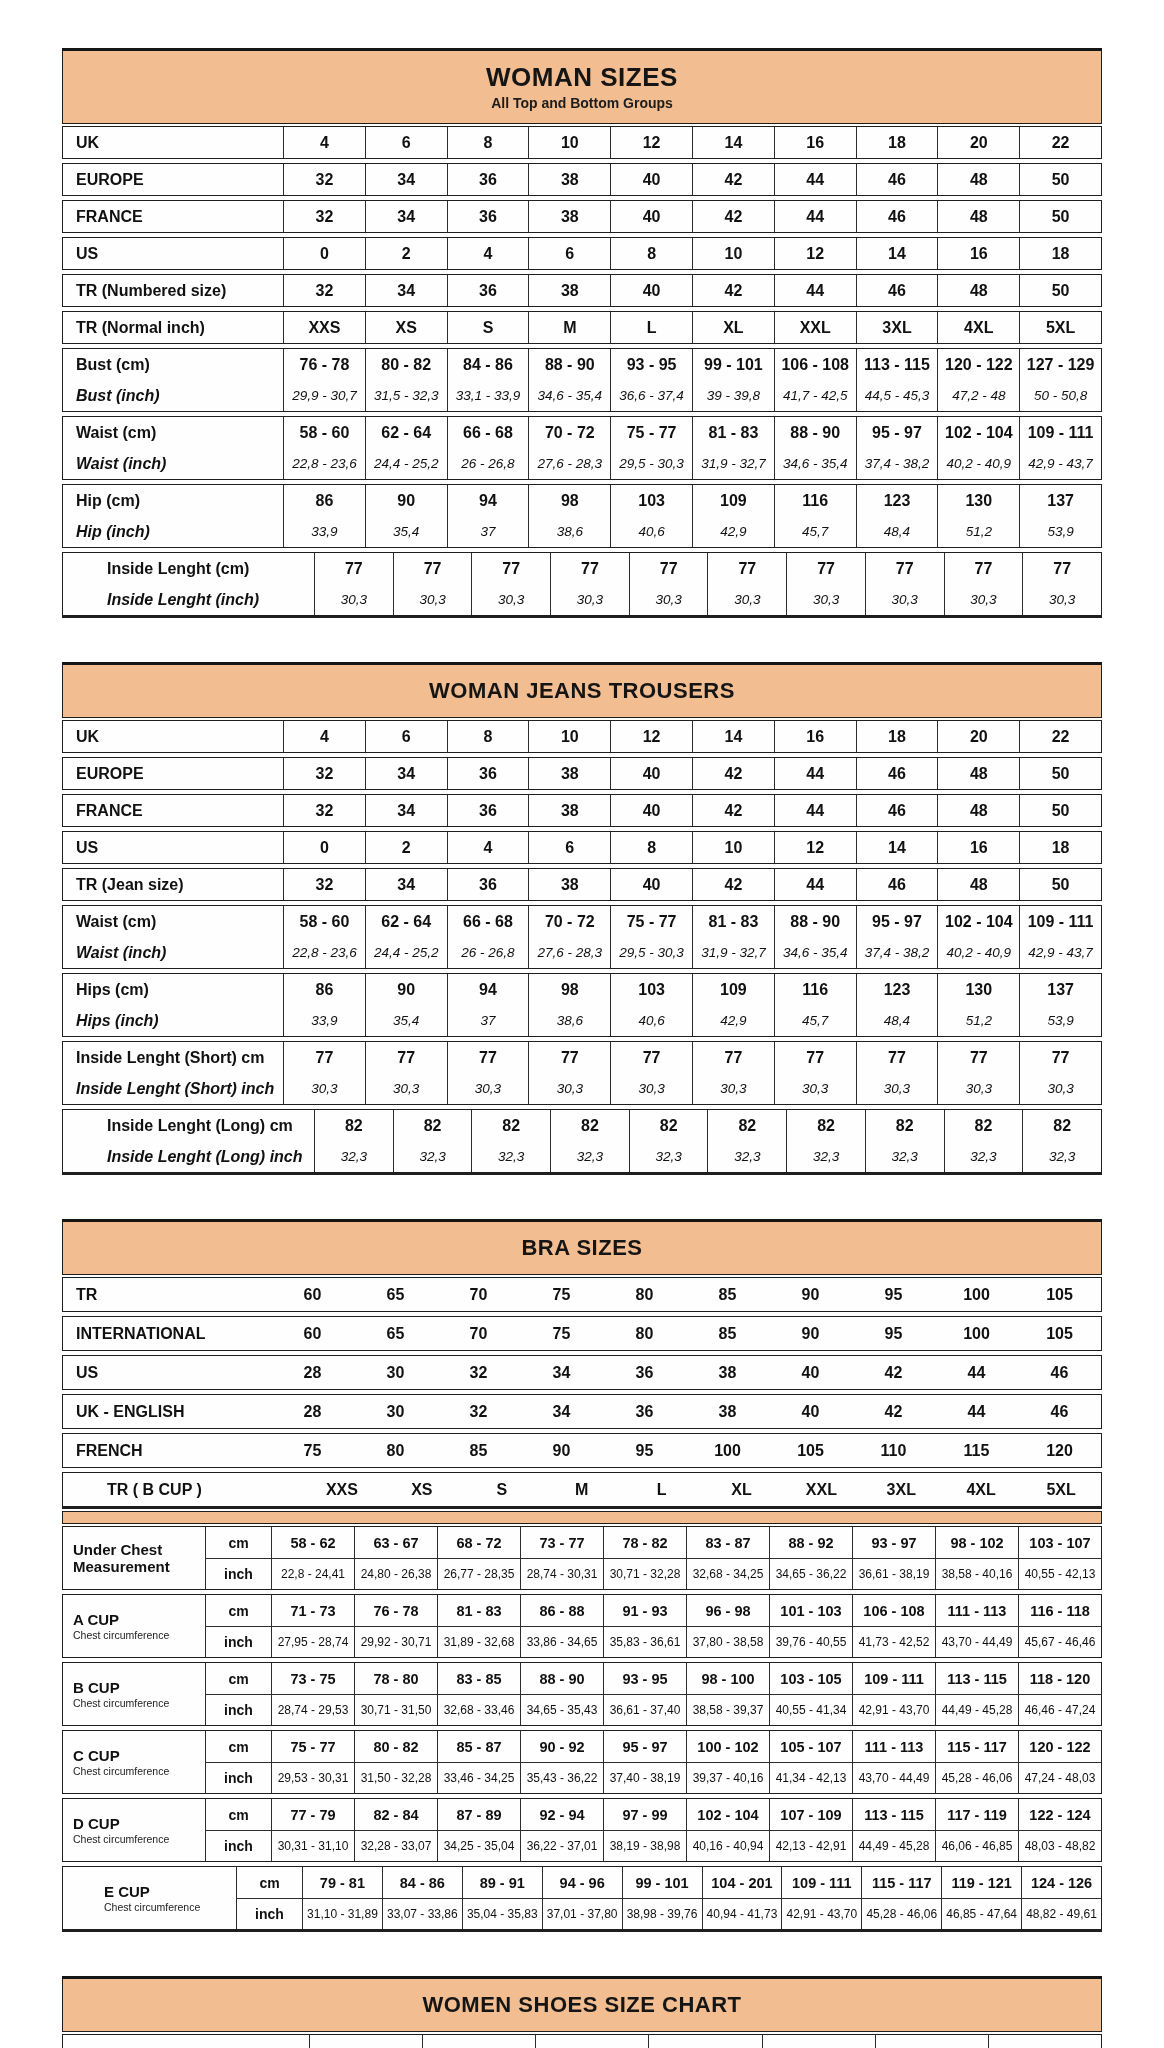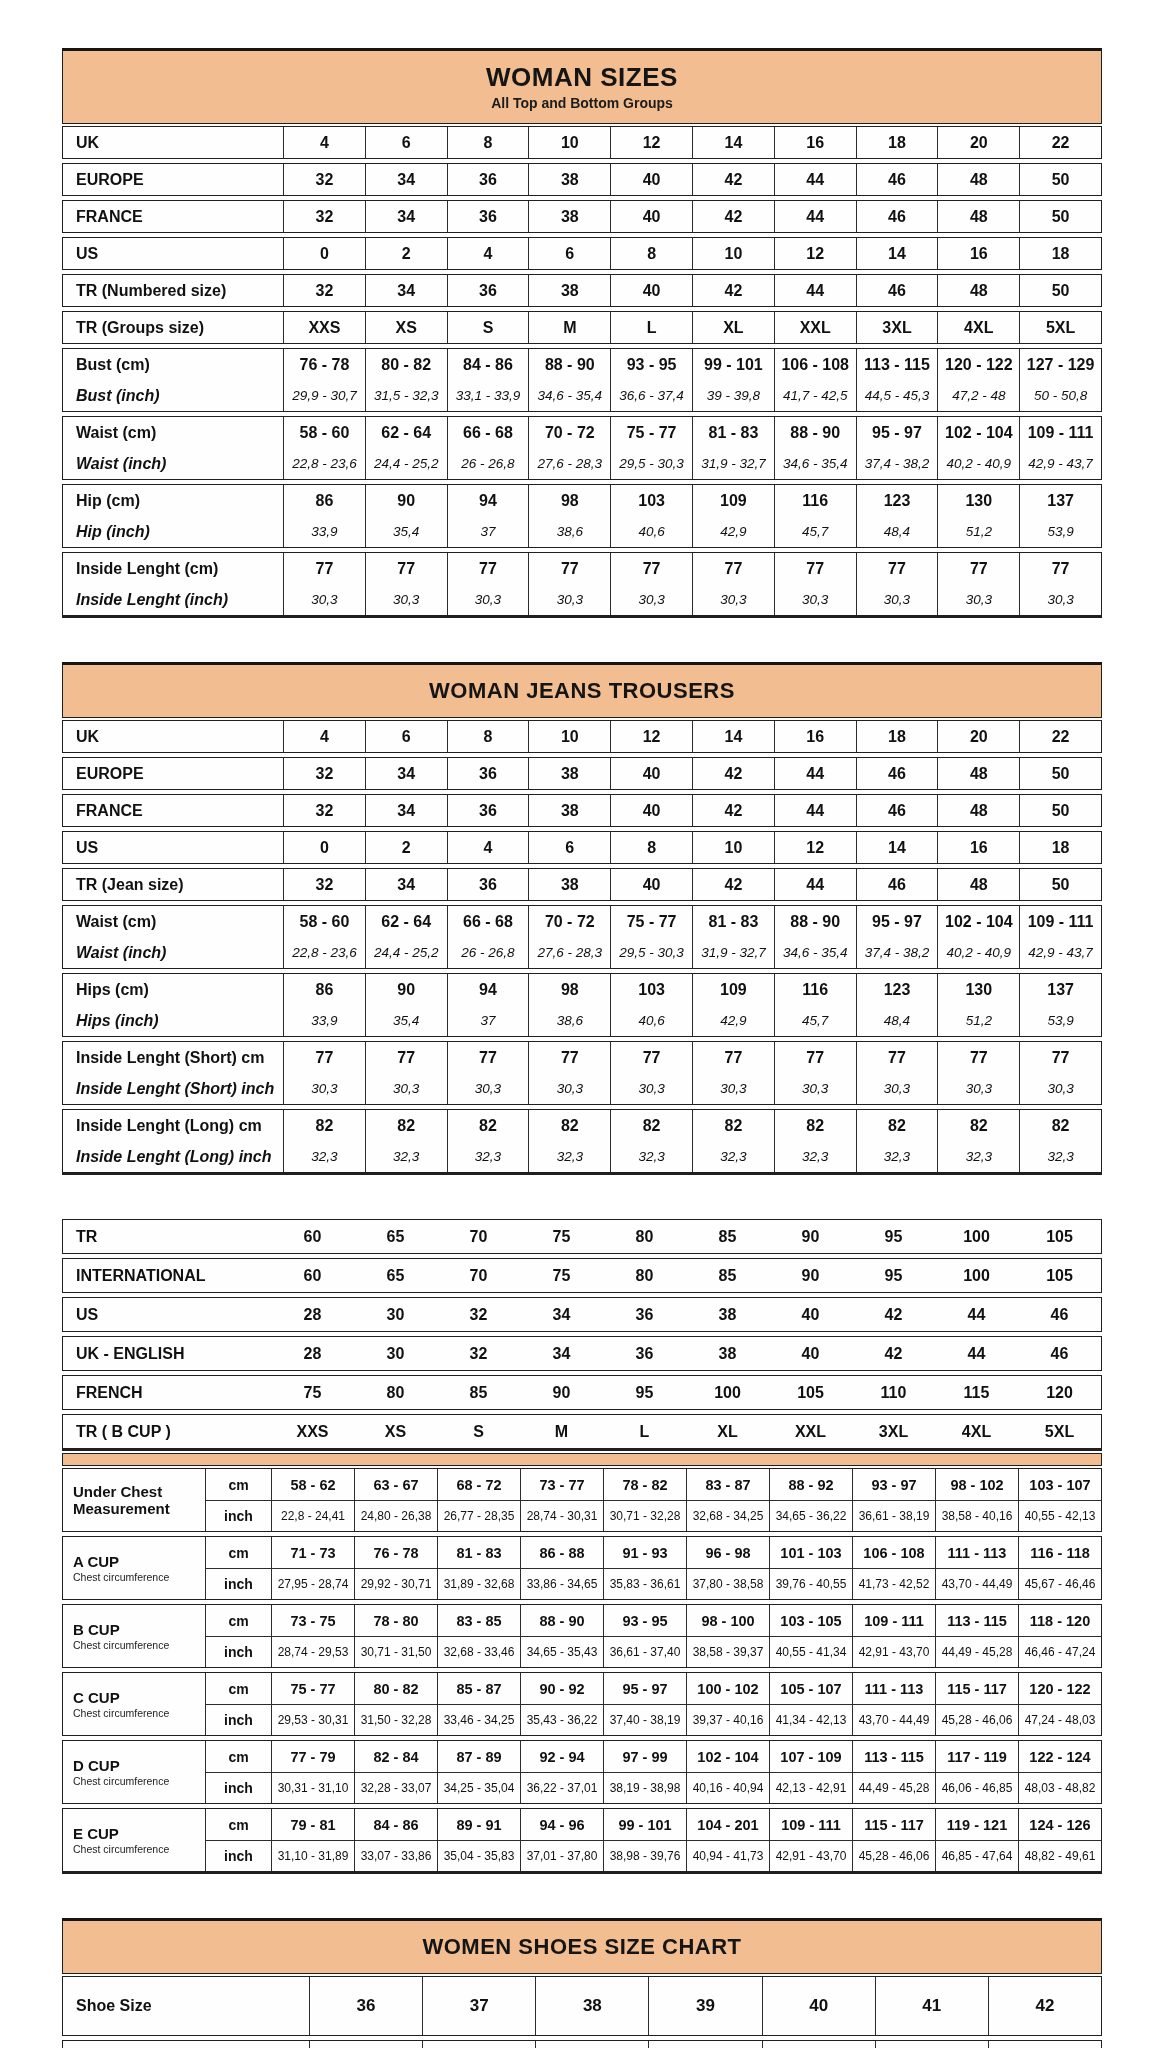--- a/index.html
+++ b/index.html
@@ -46,21 +46,21 @@
     margin-top: 2px;
   }
 
   
   .groups { display: flex; flex-direction: column; gap: 4px; }
   .group {
     border: 1.6px solid var(--line, #1f1f1f);
     background: #fefefe;
     box-sizing: border-box;
   }
-  .groups .group:last-child { border-bottom-width: 3px; }
+  .groups .group:last-child { border-bottom-width: 3px; padding-left: 31px; }
   .t-row { display: grid; align-items: center; }
   .cell {
     display: flex;
     align-items: center;
     justify-content: center;
     height: 100%;
     box-sizing: border-box;
     white-space: nowrap;
     overflow: hidden;
   }
@@ -204,21 +204,21 @@
             <div class="cell val-cell">40</div>
             <div class="cell val-cell">42</div>
             <div class="cell val-cell">44</div>
             <div class="cell val-cell">46</div>
             <div class="cell val-cell">48</div>
             <div class="cell val-cell">50</div>
           </div>
         </div>
         <div class="group">
           <div class="t-row r0">
-            <div class="cell label-cell">TR (Groups size)</div>
+            <div class="cell label-cell">TR (Normal inch)</div>
             <div class="cell val-cell">XXS</div>
             <div class="cell val-cell">XS</div>
             <div class="cell val-cell">S</div>
             <div class="cell val-cell">M</div>
             <div class="cell val-cell">L</div>
             <div class="cell val-cell">XL</div>
             <div class="cell val-cell">XXL</div>
             <div class="cell val-cell">3XL</div>
             <div class="cell val-cell">4XL</div>
             <div class="cell val-cell">5XL</div>
@@ -528,20 +528,23 @@
             <div class="cell val-cell">32,3</div>
             <div class="cell val-cell">32,3</div>
             <div class="cell val-cell">32,3</div>
             <div class="cell val-cell">32,3</div>
           </div>
         </div>
       </div>
   </section>
 
   <section class="size-table">
+    <header class="band short">
+      <div class="band-title">BRA SIZES</div>
+    </header>
     <div class="groups bra-simple">
         <div class="group">
           <div class="t-row r0">
             <div class="cell label-cell">TR</div>
             <div class="cell val-cell">60</div>
             <div class="cell val-cell">65</div>
             <div class="cell val-cell">70</div>
             <div class="cell val-cell">75</div>
             <div class="cell val-cell">80</div>
             <div class="cell val-cell">85</div>

